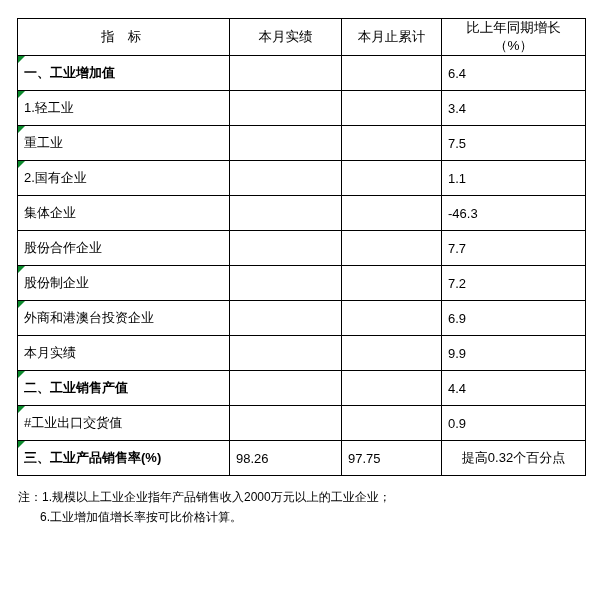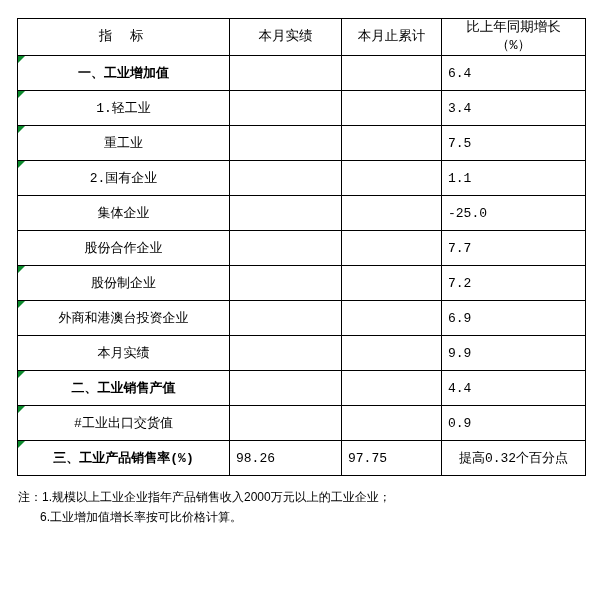--- a/index.html
+++ b/index.html
@@ -20,21 +20,20 @@
     height: 606px;
     box-sizing: border-box;
     padding: 0;
   }
   table.stat {
     border-collapse: collapse;
     table-layout: fixed;
     margin: 18px 11px 0 17px;
     width: 568px;
     font-size: 13px;
-    font-family: Liberation Mono, monospace;
   }
   table.stat td {
     border: 1px solid #000000;
     padding: 0 6px;
     vertical-align: middle;
     position: relative;
     height: 35px;
     box-sizing: border-box;
   }
   col.c1 { width: 212px; }
@@ -45,21 +44,21 @@
   .hdr td {
     text-align: center;
     height: 62px;
     font-size: 13.5px;
     line-height: 1.35;
   }
   .hdr .spaced {
     letter-spacing: 0.35em;
   }
   .lbl {
-    text-align: center;
+    text-align: left;
     white-space: nowrap;
   }
   .num {
     text-align: left;
     padding-right: 10px;
   }
   .ctr {
     text-align: center;
   }
   .indent0 { padding-left: 8px; }
@@ -134,21 +133,21 @@
         <tr>
           <td class="lbl indent1 mark">2.国有企业</td>
           <td class="num"></td>
           <td class="num"></td>
           <td class="num">1.1</td>
         </tr>
         <tr>
           <td class="lbl indent2">集体企业</td>
           <td class="num"></td>
           <td class="num"></td>
-          <td class="num">-25.0</td>
+          <td class="num">-46.3</td>
         </tr>
         <tr>
           <td class="lbl indent2">股份合作企业</td>
           <td class="num"></td>
           <td class="num"></td>
           <td class="num">7.7</td>
         </tr>
         <tr>
           <td class="lbl indent2 mark">股份制企业</td>
           <td class="num"></td>

